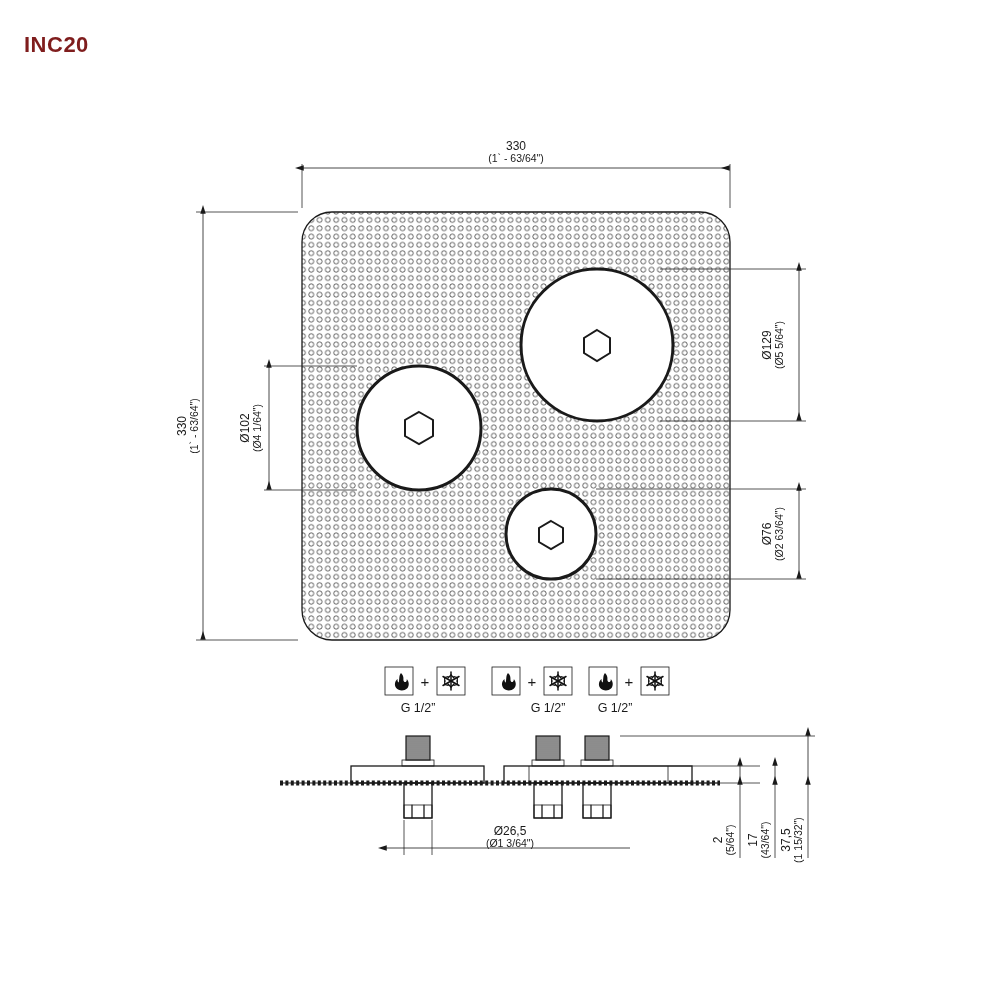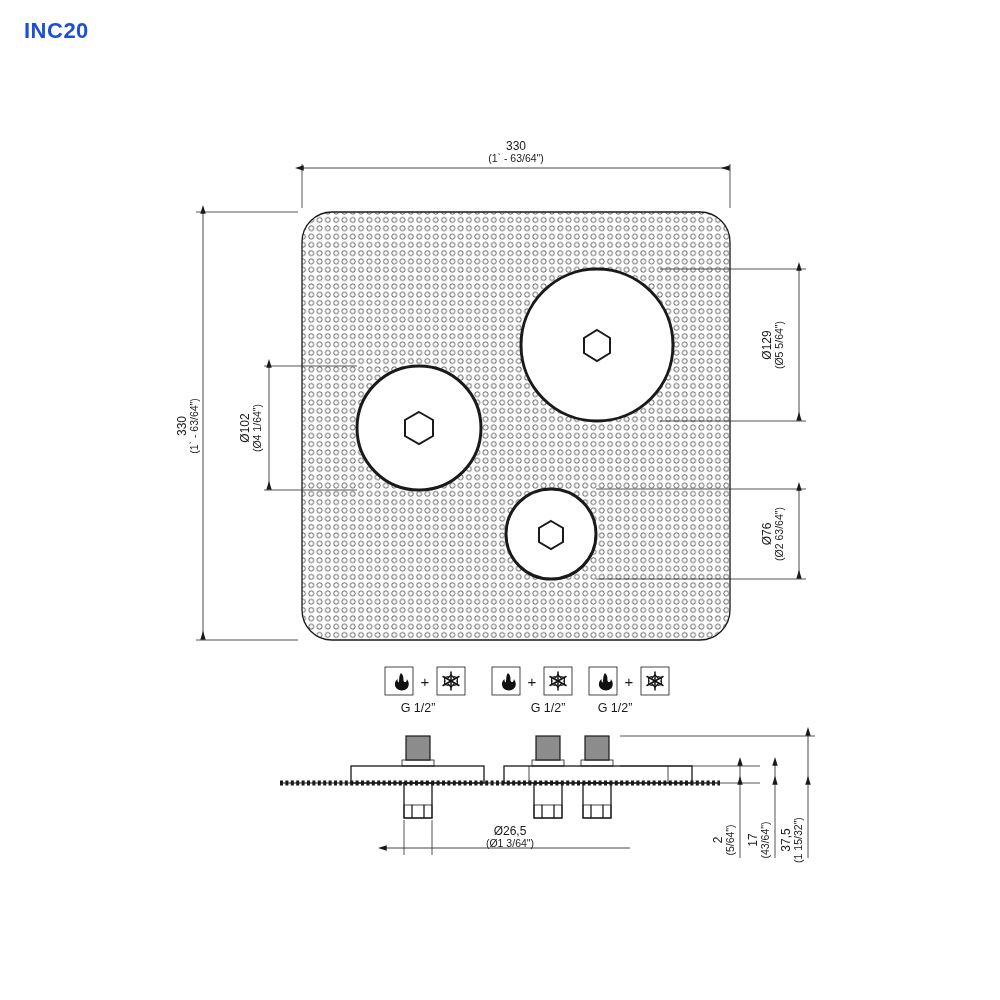--- a/index.html
+++ b/index.html
@@ -17,25 +17,25 @@
   }
   #sheet {
     position: absolute;
     inset: 0;
     width: 1000px;
     height: 1000px;
   }
   #title {
     position: absolute;
     left: 24px;
-    top: 18px;
+    top: 32px;
     font-size: 22px;
     font-weight: bold;
     letter-spacing: 0.5px;
-    color: #1d4ed8;
+    color: #7f1d1d;
     white-space: nowrap;
   }
   svg.drawing {
     position: absolute;
     left: 0;
     top: 0;
     width: 1000px;
     height: 1000px;
   }
   .dimtext {

